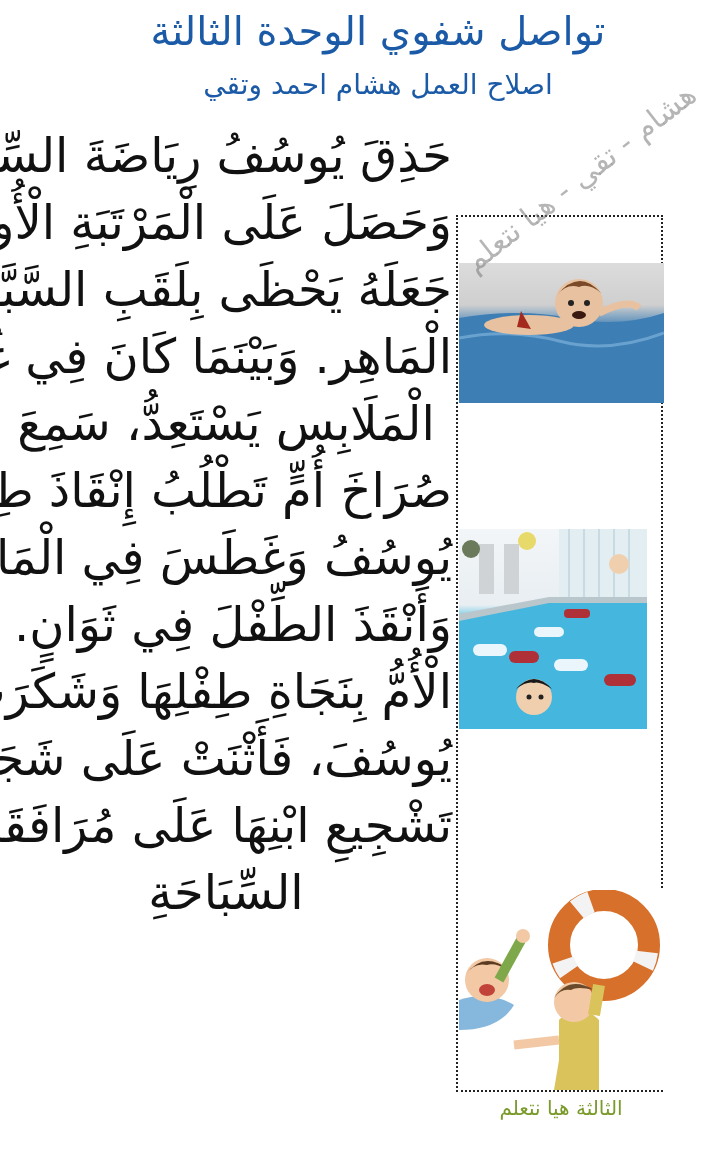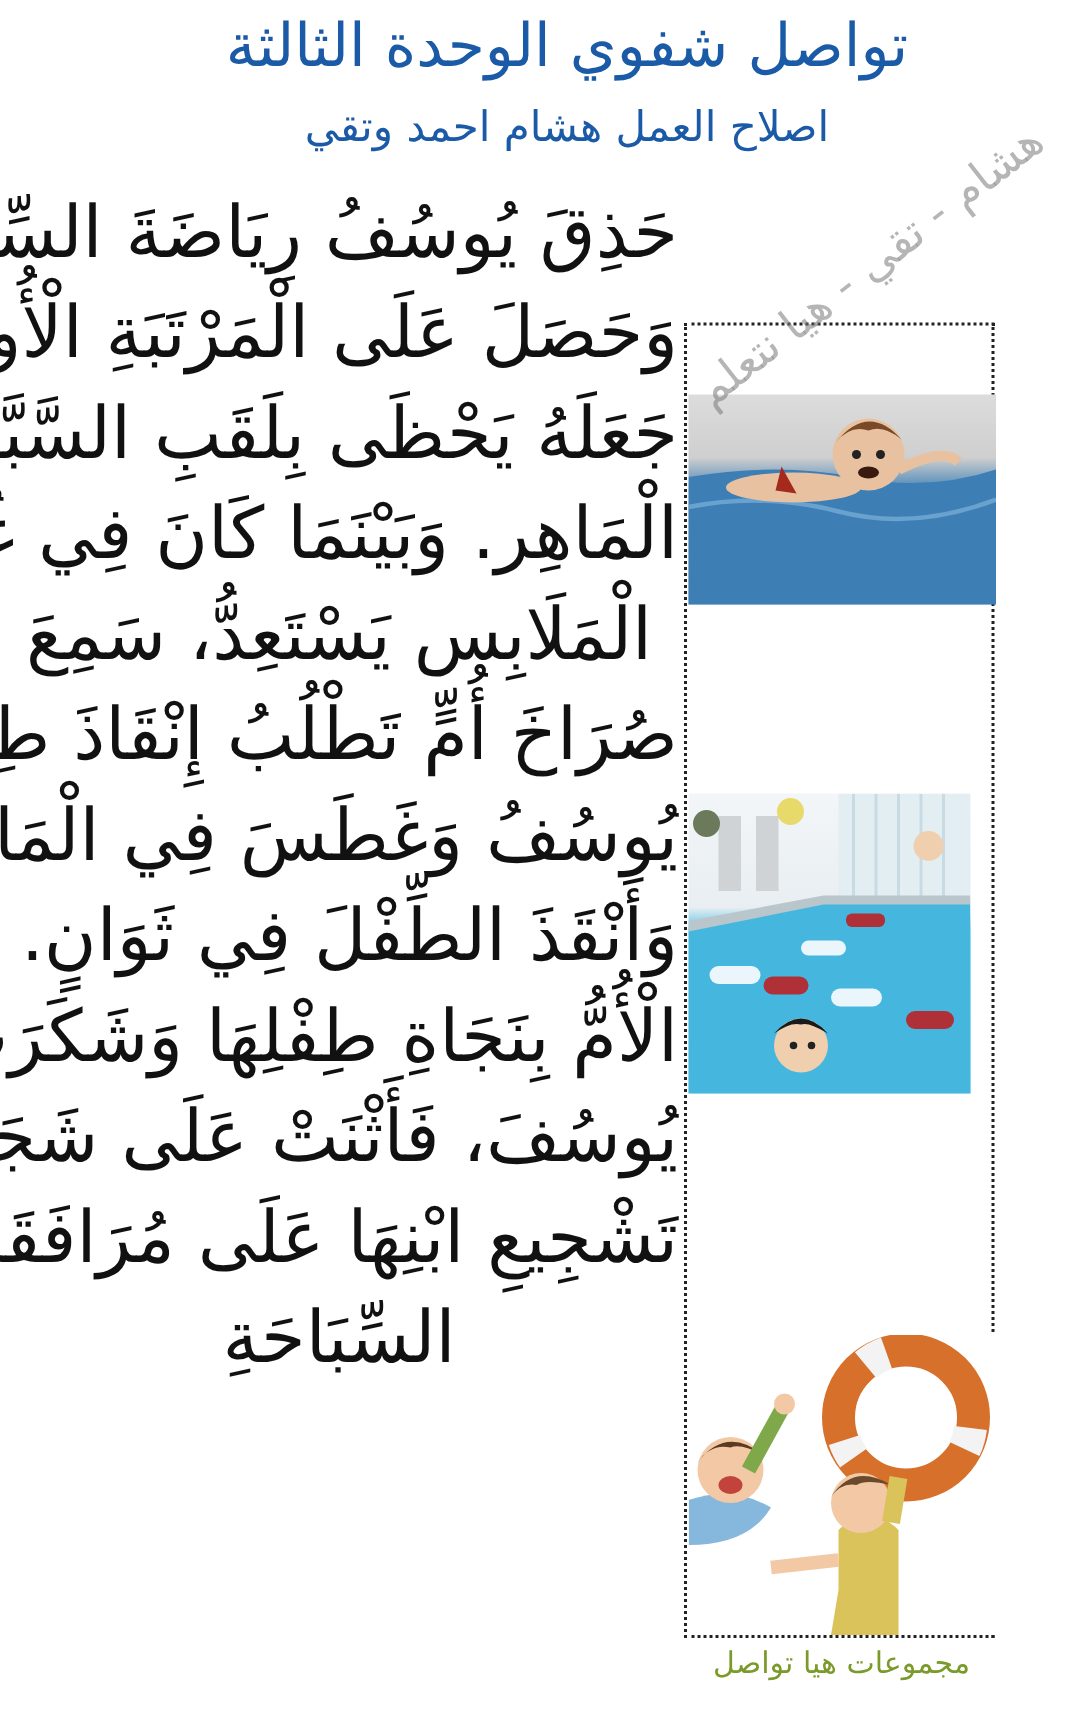--- a/index.html
+++ b/index.html
@@ -107,15 +107,15 @@
       <circle cx="64" cy="46" r="7" fill="#f2c9a4"></circle>
       <path d="M100 170 L100 130 Q120 110 140 130 L140 200 L95 200 Z" fill="#d9c35a"></path>
       <circle cx="115" cy="112" r="20" fill="#f2c9a4"></circle>
       <path d="M95 108 Q110 85 135 100 Q118 96 112 100 Q102 98 95 108 Z" fill="#6a4a2a"></path>
       <path d="M100 150 L55 155" stroke="#f2c9a4" stroke-width="9"></path>
       <path d="M135 125 L140 95" stroke="#d9c35a" stroke-width="12"></path>
     </svg>
   </div>
 </div>
 
-<div class="label-bottom">مجموعات هيا تواصل</div>
+<div class="label-bottom">الثالثة هيا نتعلم</div>
 
 <div class="watermark">هشام - تقي - هيا نتعلم</div>
 
 </body></html>

